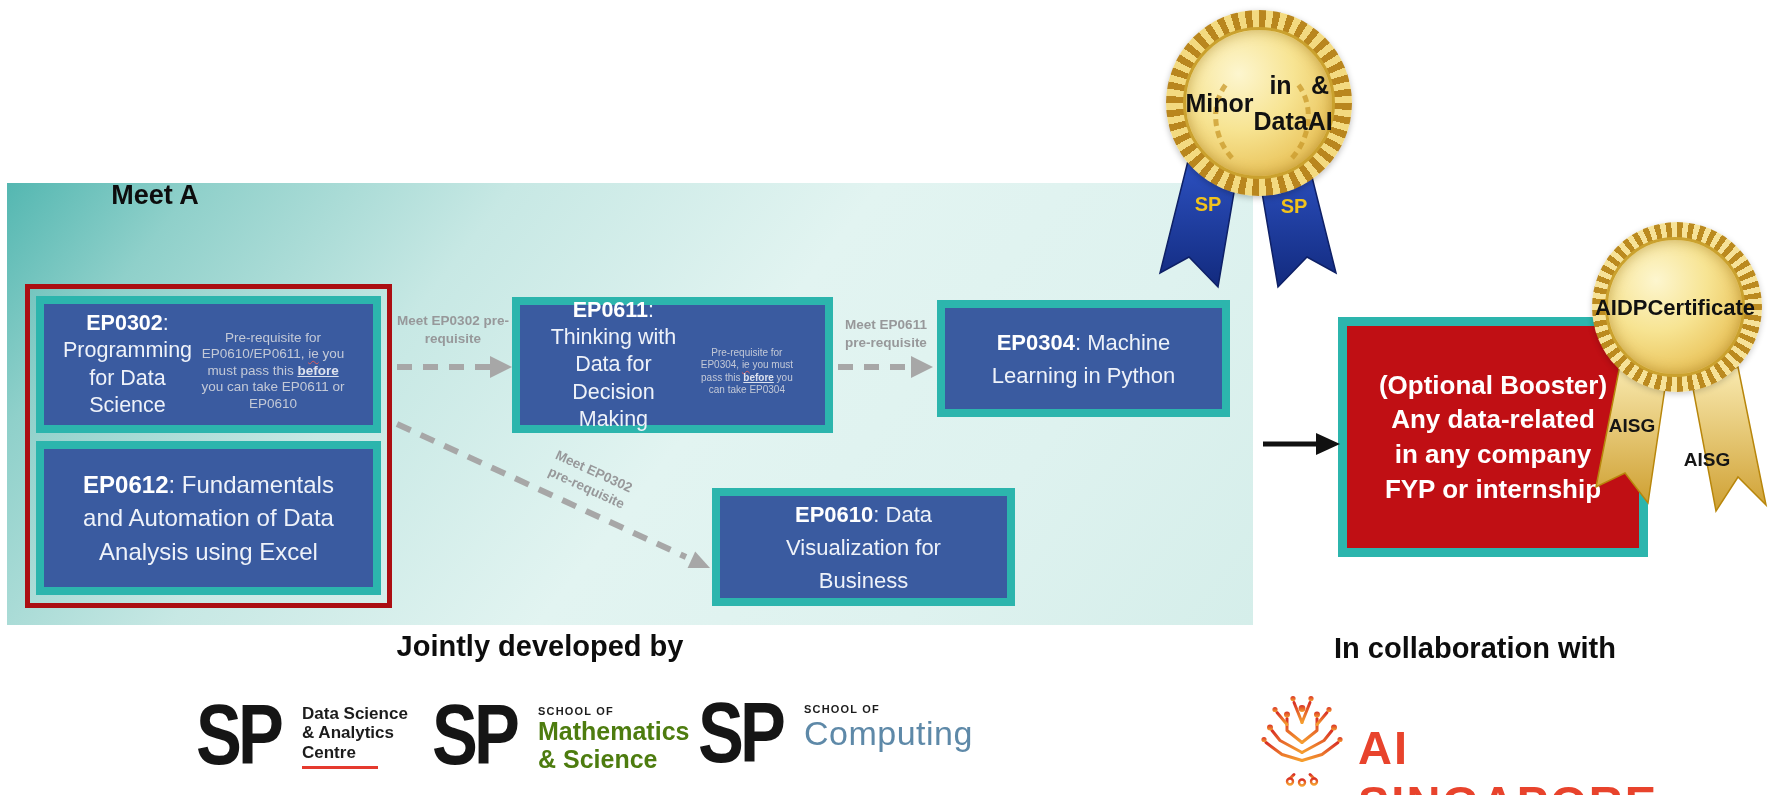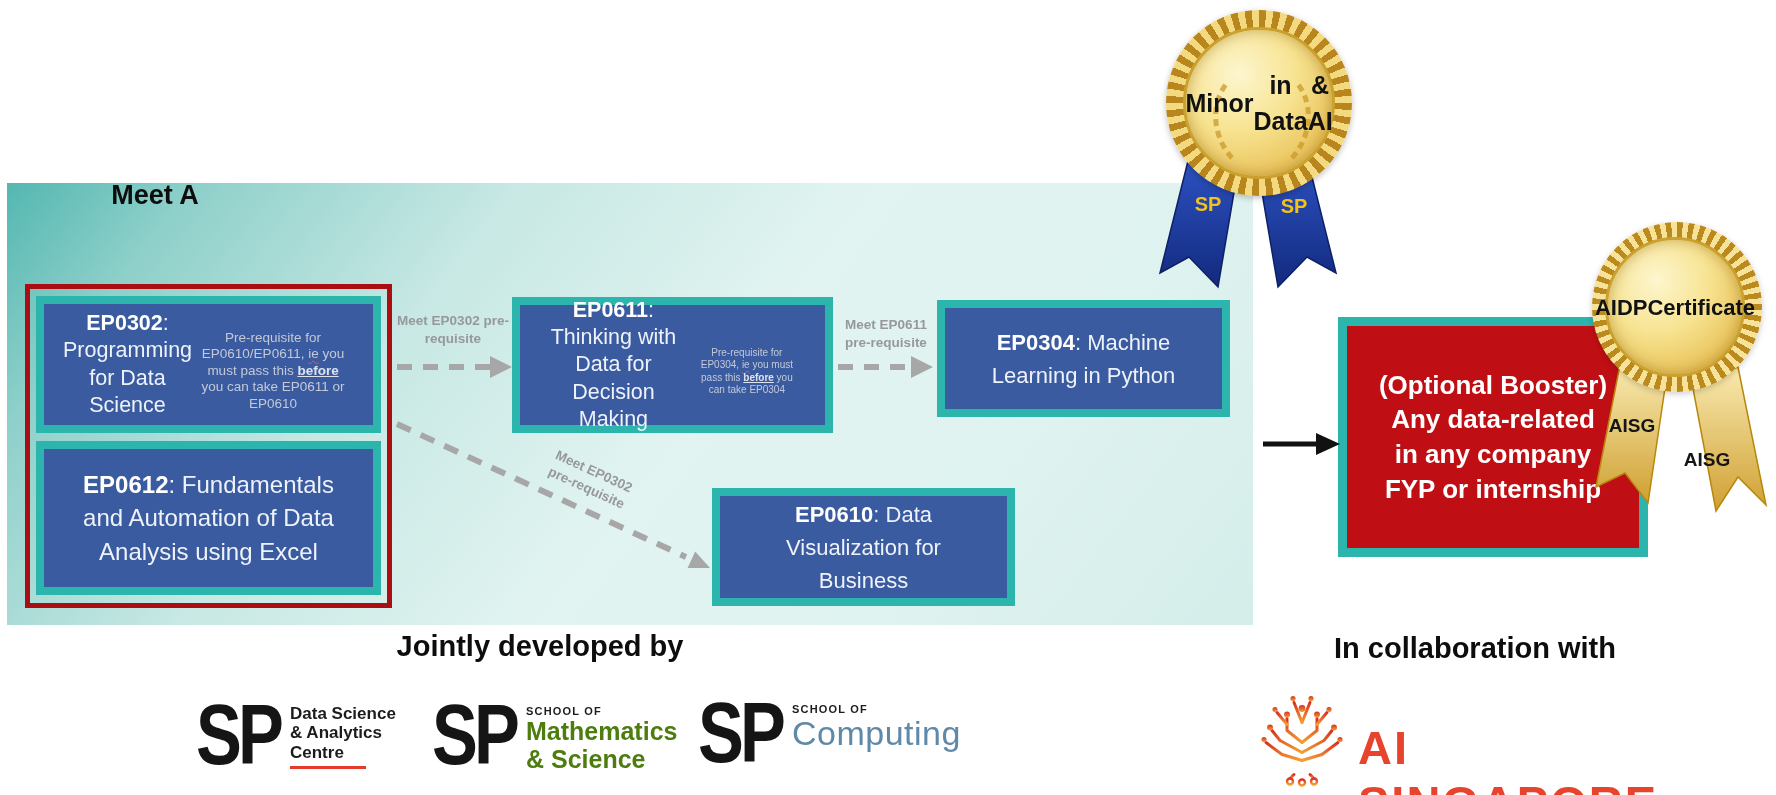--- a/index.html
+++ b/index.html
@@ -81,21 +81,21 @@
   
   .caption{position:absolute;font-size:29px;font-weight:700;color:#0d0d0d;text-align:center;z-index:1}
   #jointly{left:290px;top:630px;width:500px}
   #collab{left:1250px;top:632px;width:450px}
   .splogo{position:absolute;display:flex;align-items:flex-start;z-index:1}
   #logo-dsac{left:196px;top:700px}
   #logo-math{left:432px;top:700px}
   #logo-comp{left:698px;top:698px}
   .sp-mark{font-size:86px;font-weight:800;color:#151515;letter-spacing:-5px;line-height:.8;
            transform:scaleX(.8);transform-origin:left top;width:92px}
-  .sp-col{margin-left:2px;padding-top:4px;text-align:left}
+  .sp-col{margin-left:14px;padding-top:4px;text-align:left}
   .dsac-line{font-size:17px;font-weight:600;color:#1c1c1c;line-height:1.14}
   .red-underline{width:76px;height:3px;background:#e53a2e;margin-top:4px}
   .school-of{font-size:11px;font-weight:700;letter-spacing:1.2px;color:#1c1c1c;line-height:1.3}
   .math-line{font-size:25px;font-weight:700;color:#4d7c0f;line-height:1.1}
   .comp-name{font-size:34px;font-weight:500;color:#5e89a8;line-height:1.05;letter-spacing:.5px}
   .aisg{position:absolute;left:1252px;top:680px;width:430px;height:112px;z-index:1}
   .aisg-icon{position:absolute;left:0;top:0}
   .aisg-name{position:absolute;left:106px;top:40px;font-size:47px;font-weight:700;
              color:#e8432c;letter-spacing:2px}
 </style>

